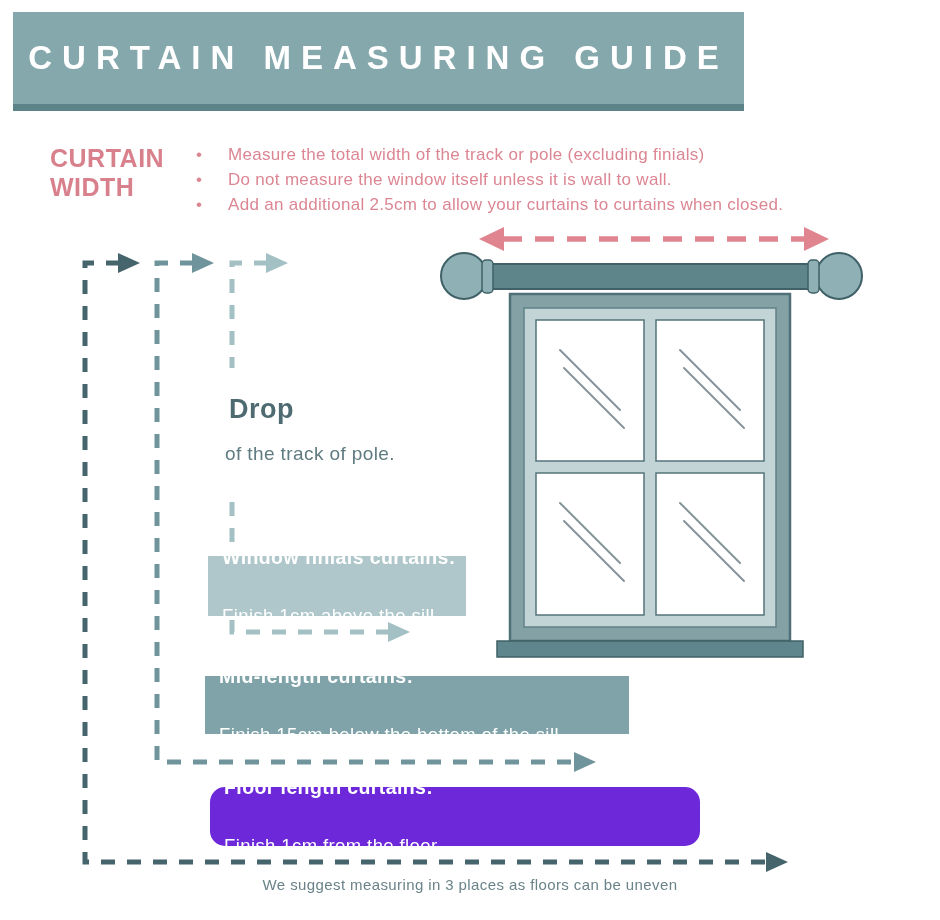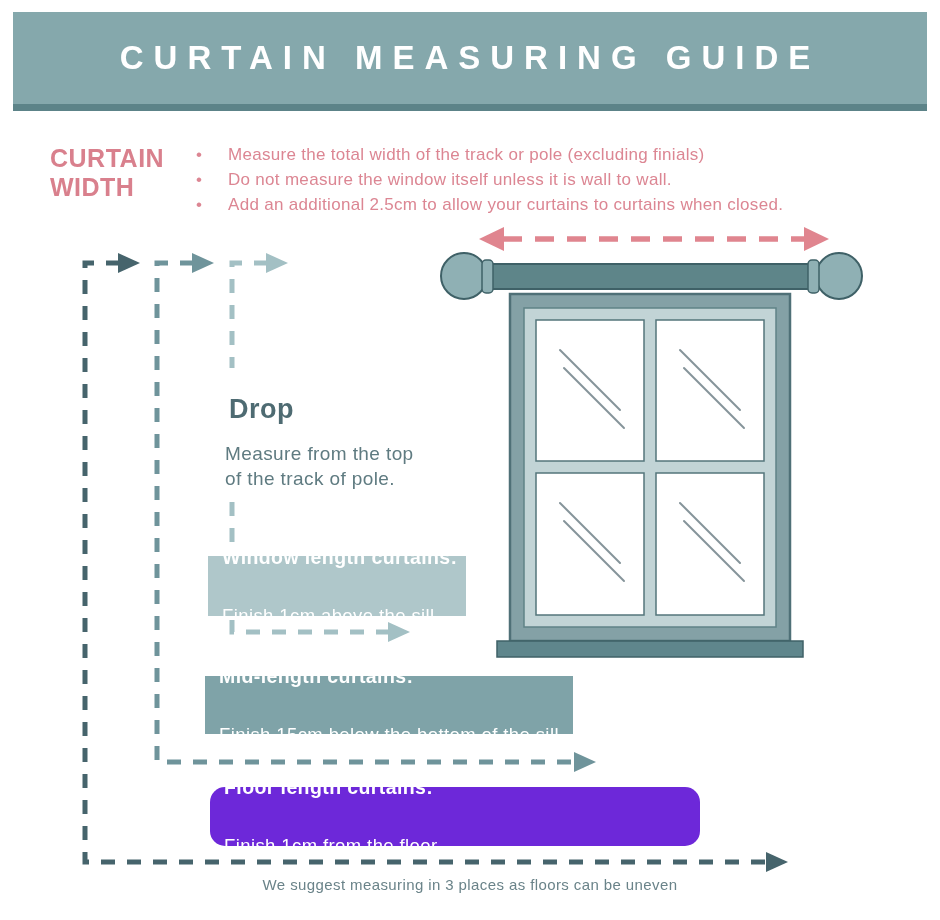--- a/index.html
+++ b/index.html
@@ -2,21 +2,21 @@
 <html><head>
 <meta charset="utf-8">
 <style>
   html,body{margin:0;padding:0;background:#ffffff;}
   .canvas{
     position:relative;width:940px;height:920px;background:#ffffff;overflow:hidden;
     font-family:"Liberation Sans", sans-serif;
   }
   
   .banner{
-    position:absolute;left:13px;top:12px;width:914px;height:92px;
+    position:absolute;left:13px;top:12px;width:731px;height:92px;
     background:#85a8ac;border-bottom:7px solid #5c8388;
     display:flex;align-items:center;justify-content:center;
   }
   .banner h1{
     margin:0;color:#ffffff;font-size:33px;font-weight:bold;letter-spacing:10px;
     text-align:center;white-space:nowrap;
   }
   
   .cw-label{
     position:absolute;left:50px;top:144px;width:130px;text-align:left;
@@ -36,21 +36,21 @@
   .drop-block p{margin:16px 0 0 0;font-size:19px;line-height:25px;color:#5f7b81;letter-spacing:0.4px;}
   .drop-block p span{display:block;}
   
   .len-box{
     position:absolute;color:#ffffff;display:flex;flex-direction:column;justify-content:center;
     padding-left:14px;box-sizing:border-box;
   }
   .len-box .t{font-size:19.5px;font-weight:bold;line-height:26px;letter-spacing:0.4px;}
   .len-box .d{font-size:18.5px;line-height:26px;letter-spacing:0.4px;margin-top:33px;}
   .box-window{left:208px;top:556px;width:258px;height:60px;background:#afc7ca;}
-  .box-mid{left:205px;top:676px;width:368px;height:58px;background:#7fa3a8;}
+  .box-mid{left:205px;top:676px;width:424px;height:58px;background:#7fa3a8;}
   .box-floor{left:210px;top:787px;width:490px;height:59px;background:#6d28d9;border-radius:15px;}
   
   .footer-note{
     position:absolute;left:0;right:0;top:876px;text-align:center;
     color:#6a8389;font-size:15px;letter-spacing:0.4px;
   }
   
   .illustration{position:absolute;left:0;top:0;width:940px;height:920px;pointer-events:none;}
 </style>
 </head>
@@ -135,27 +135,26 @@
       <polygon points="288,263 266,253 266,273" fill="#a3c0c4"></polygon>
       <line x1="232" y1="502" x2="232" y2="552" stroke="#a3c0c4" stroke-width="5" stroke-dasharray="14 12"></line>
       <polyline points="232,620 232,632 388,632" fill="none" stroke="#a3c0c4" stroke-width="5" stroke-dasharray="14 12"></polyline>
       <polygon points="410,632 388,622 388,642" fill="#a3c0c4"></polygon>
     </g>
   </svg>
 
   <div class="drop-block">
     <h3>Drop</h3>
     <p>
-      <span>Measure from the top</span>
       <span>of the track of pole.</span>
     </p>
   </div>
 
   <div class="len-box box-window">
-    <div class="t">Window length curtains:</div>
+    <div class="t">Window finials curtains:</div>
     <div class="d">Finish 1cm above the sill</div>
   </div>
 
   <div class="len-box box-mid">
     <div class="t">Mid-length curtains:</div>
     <div class="d">Finish 15cm below the bottom of the sill</div>
   </div>
 
   <div class="len-box box-floor">
     <div class="t">Floor length curtains:</div>

